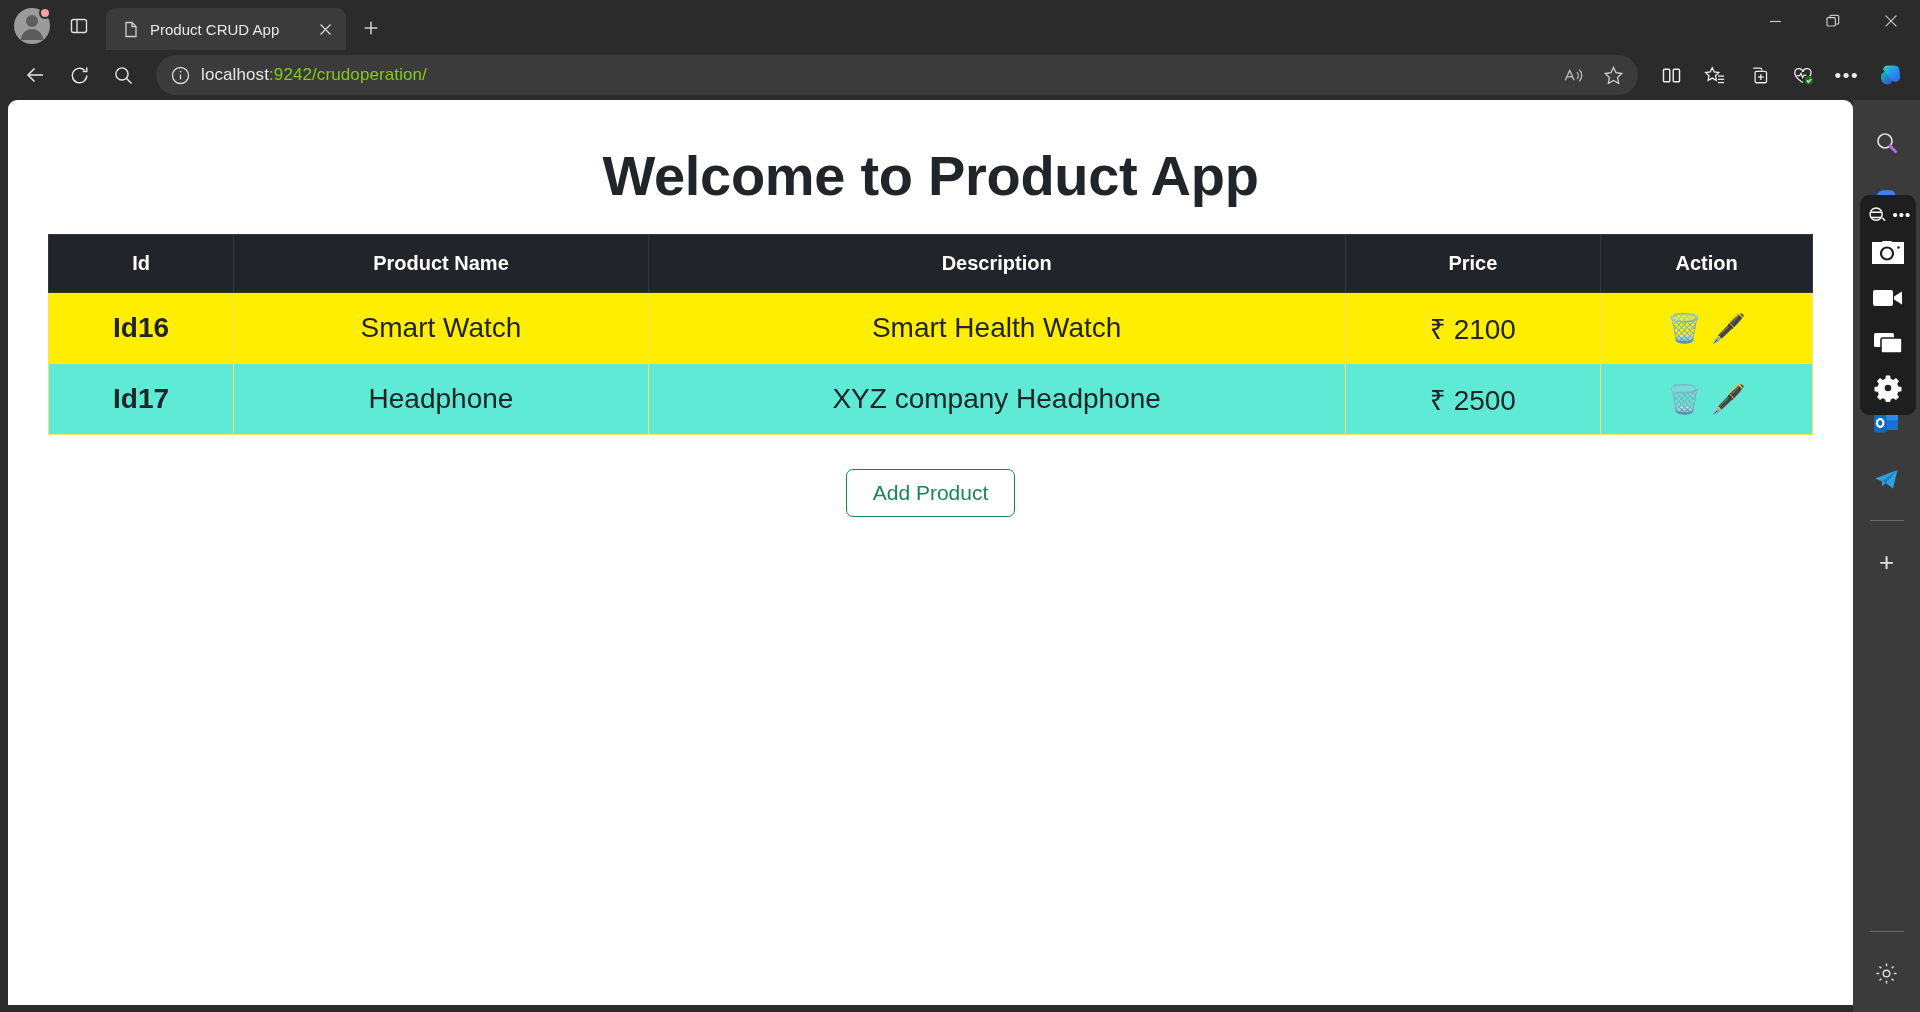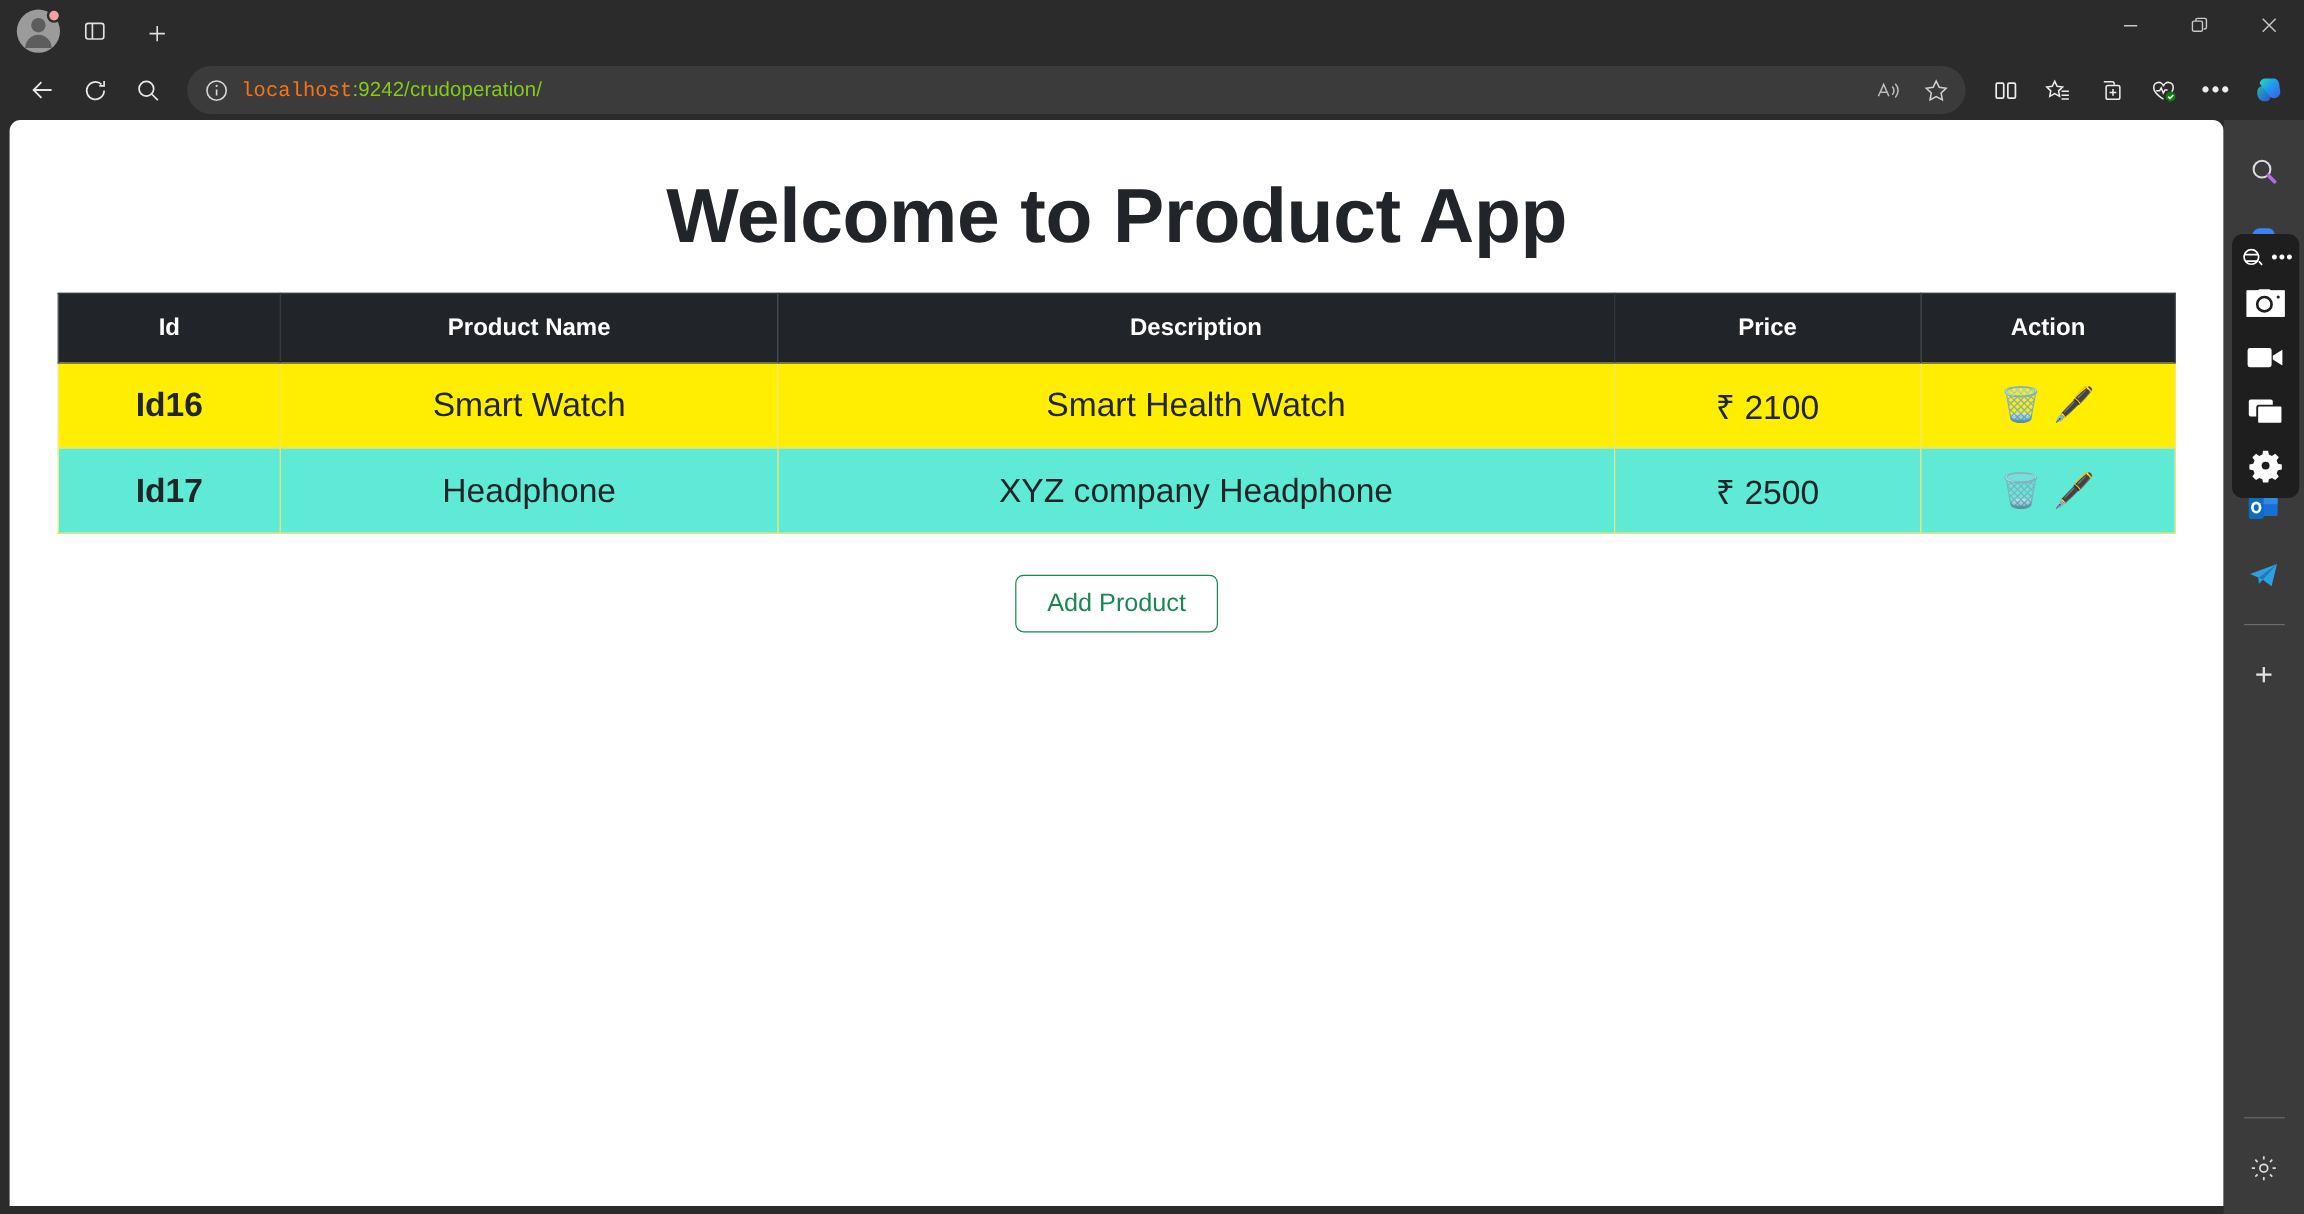--- a/index.html
+++ b/index.html
@@ -55,35 +55,35 @@
     height: 50px; background: #2b2b2b;
     display: flex; align-items: center; padding: 0 8px 0 14px; gap: 2px;
   }
   .tb-btn { width: 42px; height: 38px; display: flex; align-items: center; justify-content: center; border-radius: 5px; flex: 0 0 auto; }
 
   .addressbar {
     flex: 1 1 auto; height: 40px; background: #3b3b3b; border-radius: 20px;
     display: flex; align-items: center; padding: 0 6px 0 14px; margin: 0 10px; gap: 10px; min-width: 0;
   }
   .url-text { font-size: 17px; white-space: nowrap; overflow: hidden; flex: 1 1 auto; letter-spacing: .1px;}
-  .url-host { color: #f97316; font-family: Liberation Mono, monospace; }
+  .url-host { color: #e5e5e5; }
   .url-path { color: #84cc16; }
   .ab-right { display: flex; align-items: center; gap: 2px; flex: 0 0 auto; }
   .ab-btn { width: 38px; height: 34px; display: flex; align-items: center; justify-content: center; border-radius: 5px; }
 
   
   .viewport {
     position: absolute; left: 8px; top: 100px;
     width: 1845px; height: 905px;
     background: #ffffff; border-radius: 9px 9px 0 0; overflow: hidden;
   }
   .page { padding: 28px 0 0 0; }
 
   .page-title {
-    text-align: center; font-size: 64px; font-weight: 700;
+    text-align: center; font-size: 56px; font-weight: 700;
     color: #212529; letter-spacing: -.3px; line-height: 1.15;
     margin: 16px 0 26px 0;
   }
 
   .table-wrap { padding: 0 40px; }
   table.product-table { width: 100%; border-collapse: collapse; table-layout: fixed; }
   table.product-table thead th {
     background: #212529; color: #ffffff; font-weight: 700; font-size: 20px;
     padding: 17px 8px; text-align: center; border: 1px solid #32383e;
   }
@@ -146,20 +146,35 @@
     </div>
 
     <div class="splitview-btn">
       <svg width="20" height="20" viewBox="0 0 20 20" fill="none" stroke="#e0e0e0" stroke-width="1.4">
         <rect x="2.5" y="3.5" width="15" height="13" rx="2"></rect>
         <line x1="8" y1="3.5" x2="8" y2="16.5"></line>
       </svg>
     </div>
 
     <div class="tabstrip">
+      <div class="tab">
+        <span class="tab-favicon">
+          <svg width="16" height="17" viewBox="0 0 16 17" fill="none" stroke="#cfcfcf" stroke-width="1.3">
+            <path d="M3 1.5h6l4 4v10H3z"></path>
+            <path d="M9 1.6v4.1h4"></path>
+          </svg>
+        </span>
+        <span class="tab-title">Product CRUD App</span>
+        <span class="tab-close">
+          <svg width="13" height="13" viewBox="0 0 13 13" stroke="#d8d8d8" stroke-width="1.3">
+            <line x1="1.5" y1="1.5" x2="11.5" y2="11.5"></line>
+              <line x1="11.5" y1="1.5" x2="1.5" y2="11.5"></line>
+          </svg>
+        </span>
+      </div>
       <div class="newtab-btn">
         <svg width="16" height="16" viewBox="0 0 16 16" stroke="#e0e0e0" stroke-width="1.35">
           <line x1="8" y1="1.6" x2="8" y2="14.4"></line>
             <line x1="1.6" y1="8" x2="14.4" y2="8"></line>
         </svg>
       </div>
     </div>
 
     <div class="wincontrols">
       <div class="wc">

